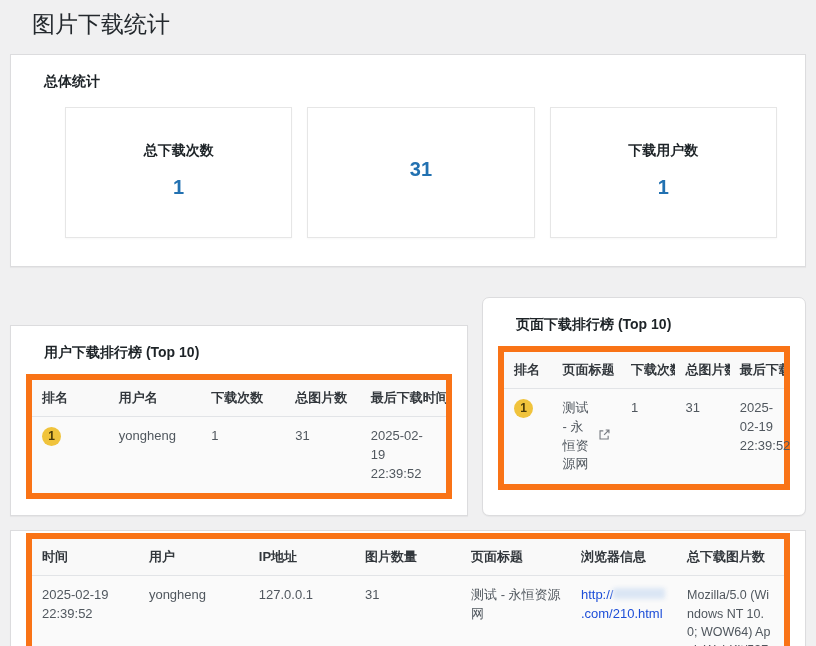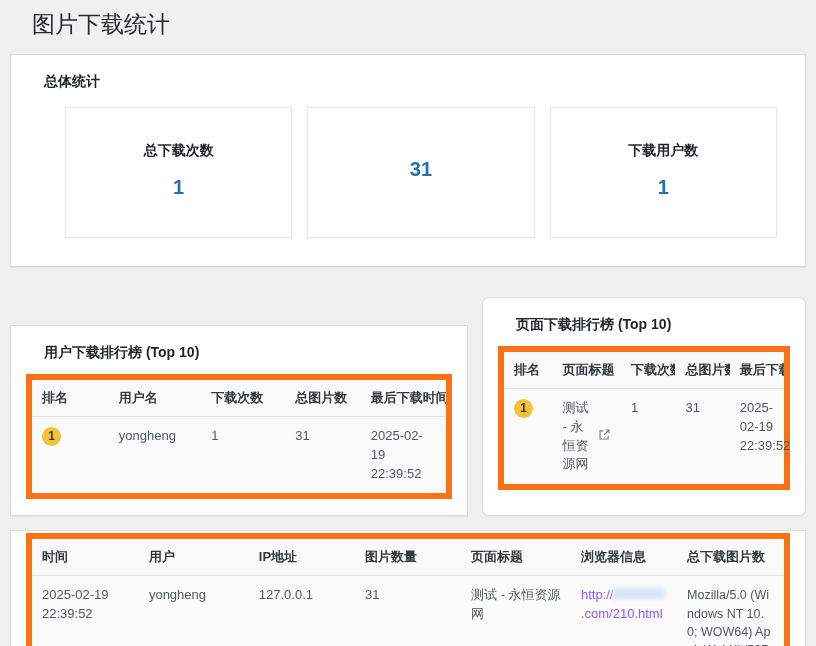--- a/index.html
+++ b/index.html
@@ -97,21 +97,21 @@
     justify-content: center;
   }
 
   .pagetitle-cell-inner { display: flex; align-items: center; gap: 5px; }
   .pagetitle-text { display: inline-block; width: 56px; }
   .ext-icon { flex: none; margin-top: 2px; }
 
   
   .panel-recent table { margin-bottom: 18px; }
   .td-break { word-break: break-all; }
-  .dl-link { color: #8b5cf6; text-decoration: none; word-break: break-all; }
+  .dl-link { color: #1d4ed8; text-decoration: none; word-break: break-all; }
   .redacted-url {
     display: inline-block;
     width: 52px; height: 11px;
     background: #dbe6f4;
     border-radius: 2px;
     filter: blur(2px);
     vertical-align: baseline;
   }
   .browser-cell { font-size: 12.5px; color: #50575e; }
 </style>

